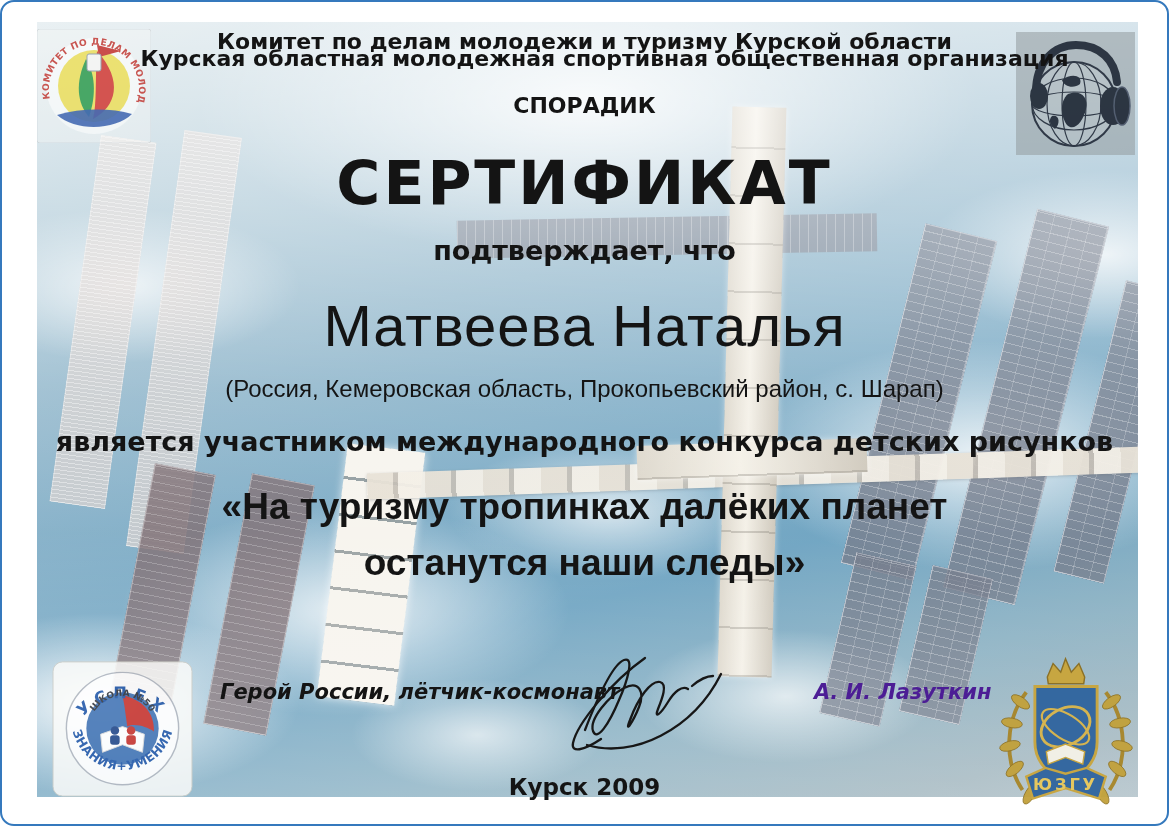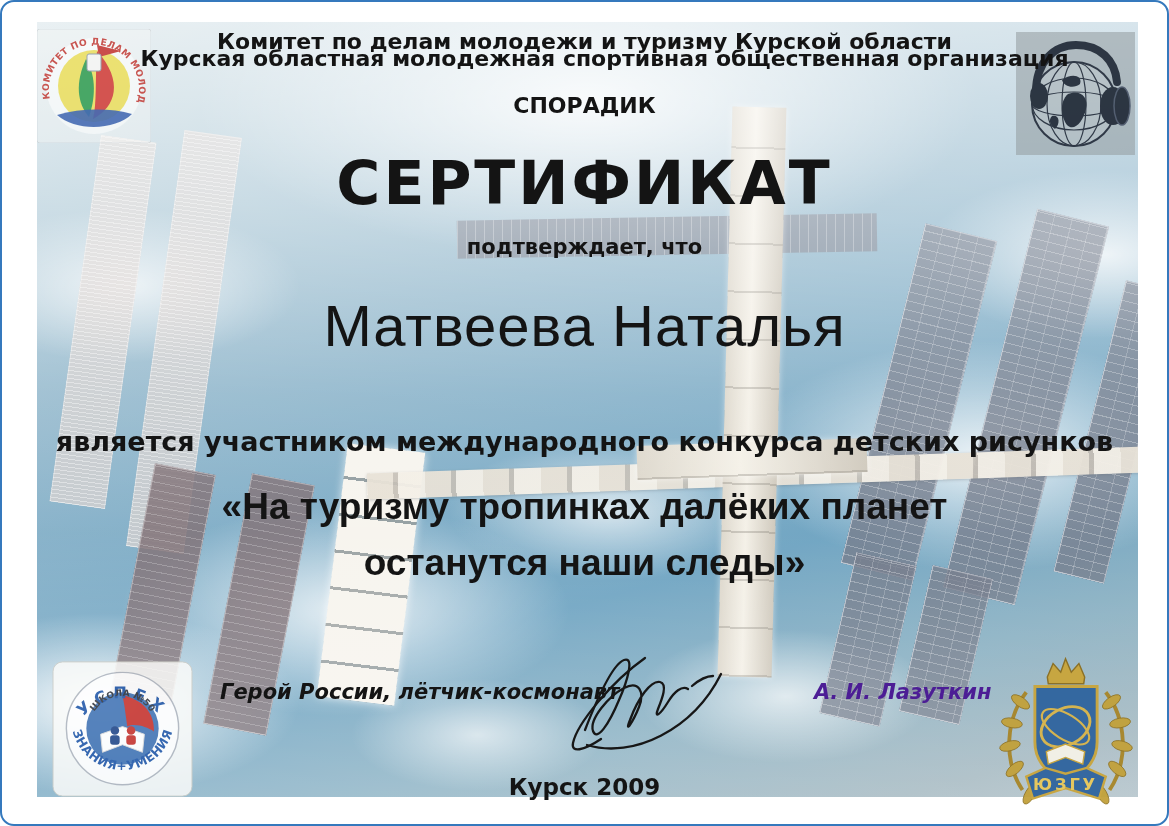--- a/index.html
+++ b/index.html
@@ -51,21 +51,21 @@
   .logo.tl{left:35px; top:27px;}
   .logo.tr{left:1014px; top:30px;}
   .logo.bl{left:48px; top:658px;}
   .logo.br{left:988px; top:652px;}
   
   .tline{position:absolute; left:0; right:0; text-align:center; color:#141414;}
   .h1{top:27px;  font-size:22px; font-weight:600;}
   .h2{top:44px;  font-size:22px; font-weight:600;padding-left:40px;}
   .h3{top:91px;  font-size:22px; font-weight:600;}
   .title{top:146px; font-size:60px; font-weight:bold; letter-spacing:3px;}
-  .sub{top:233px; font-size:21px; font-weight:600;}
+  .sub{top:233px; font-size:27px; font-weight:600;}
   .name{top:290px; font-size:58px; font-weight:normal; font-family:"Liberation Sans","DejaVu Sans",sans-serif; letter-spacing:1px;text-align:center;}
   .loc{top:373px; font-size:24px; font-family:"Liberation Sans","DejaVu Sans",sans-serif;}
   .stmt{top:424px; font-size:27px; font-weight:600;text-align:center;}
   .q1{top:484px; font-size:37px; font-weight:bold; font-family:"Liberation Sans","DejaVu Sans",sans-serif;}
   .q2{top:540px; font-size:37px; font-weight:bold; font-family:"Liberation Sans","DejaVu Sans",sans-serif;}
   .siglabel{position:absolute; left:218px; top:678px; font-size:21px; font-style:italic; font-weight:bold; color:#141414;}
   .signame{position:absolute; left:812px; top:678px; font-size:21px; font-style:italic; font-weight:bold; color:#4c1d95;}
   .signature{position:absolute; left:545px; top:640px;}
   .footer{top:772px; font-size:23px; font-weight:600;}
 </style>
@@ -191,20 +191,21 @@
       <text x="77" y="142" font-size="17" font-weight="bold" fill="#e8c85a" text-anchor="middle" letter-spacing="3">ЮЗГУ</text>
     </g>
   </svg>
 
   <div class="tline h1">Комитет по делам молодежи и туризму Курской области</div>
   <div class="tline h2">Курская областная молодежная спортивная общественная организация</div>
   <div class="tline h3">СПОРАДИК</div>
   <div class="tline title">СЕРТИФИКАТ</div>
   <div class="tline sub">подтверждает, что</div>
   <div class="tline name">Матвеева Наталья</div>
+  <div class="tline loc">(Россия, Кемеровская область, Прокопьевский район, с. Шарап)</div>
   <div class="tline stmt">является участником международного конкурса детских рисунков</div>
   <div class="tline q1">«На туризму тропинках далёких планет</div>
   <div class="tline q2">останутся наши следы»</div>
 
   <div class="siglabel">Герой России, лётчик-космонавт</div>
   <svg class="signature" width="215" height="112" viewBox="0 0 215 112">
     <g fill="none" stroke="#171717" stroke-width="2.3" stroke-linecap="round" stroke-linejoin="round">
       <path d="M38,88 C52,52 66,22 77,18 C88,14 80,40 72,58 C62,82 50,100 46,89 C42,77 62,54 77,46 C92,38 98,50 92,65 C86,80 77,93 83,78 C91,56 104,38 113,40 C121,42 115,57 111,67 C107,77 113,73 121,60 C127,50 135,43 141,47"></path>
       <path d="M98,16 C64,40 30,82 26,101 C24,111 36,109 54,97"></path>
       <path d="M40,103 C86,117 146,88 174,32"></path>

